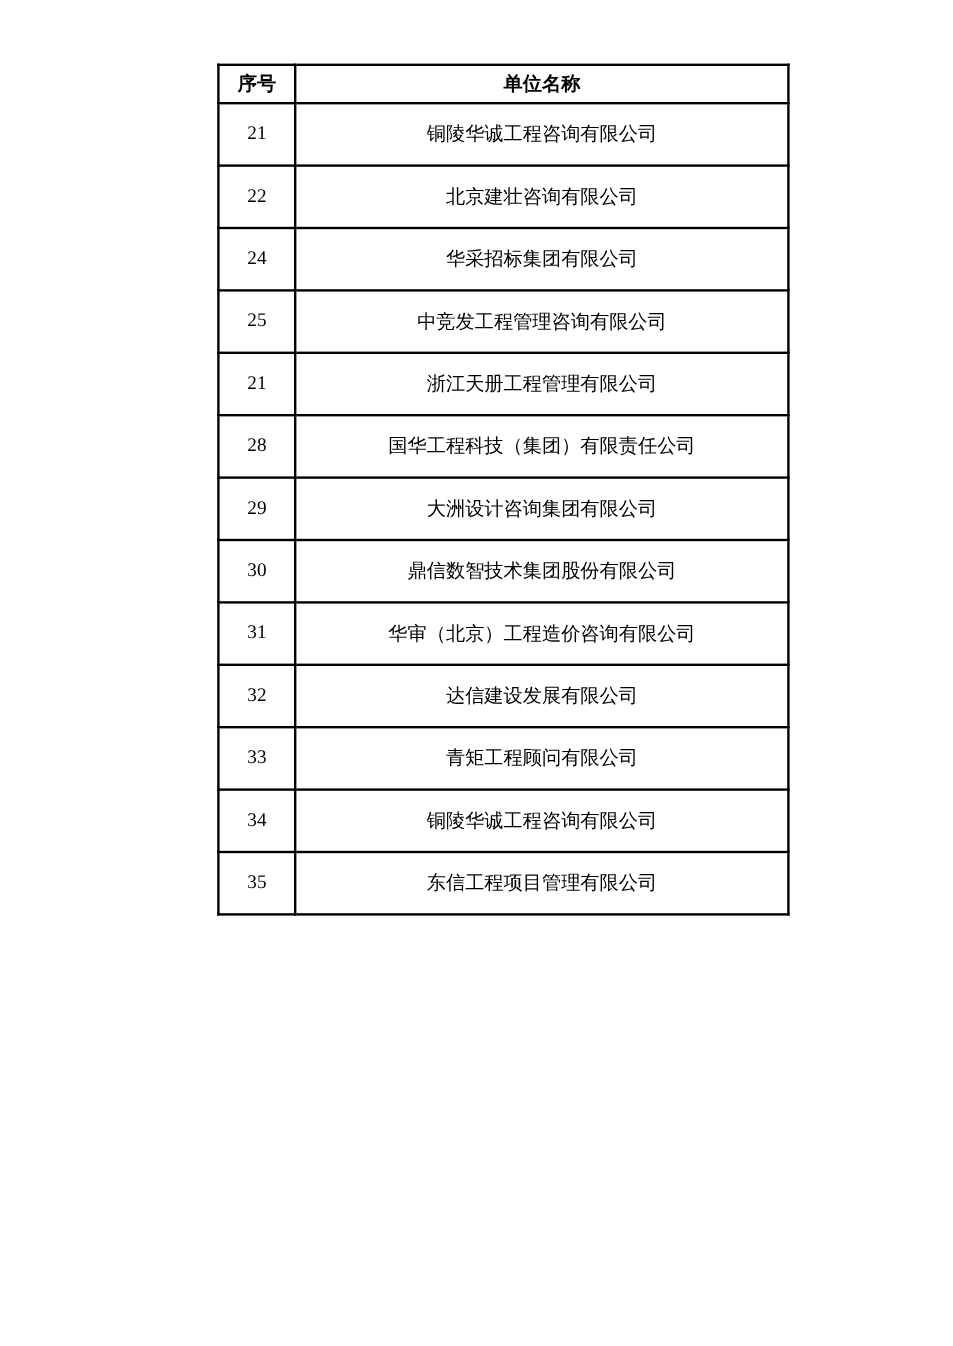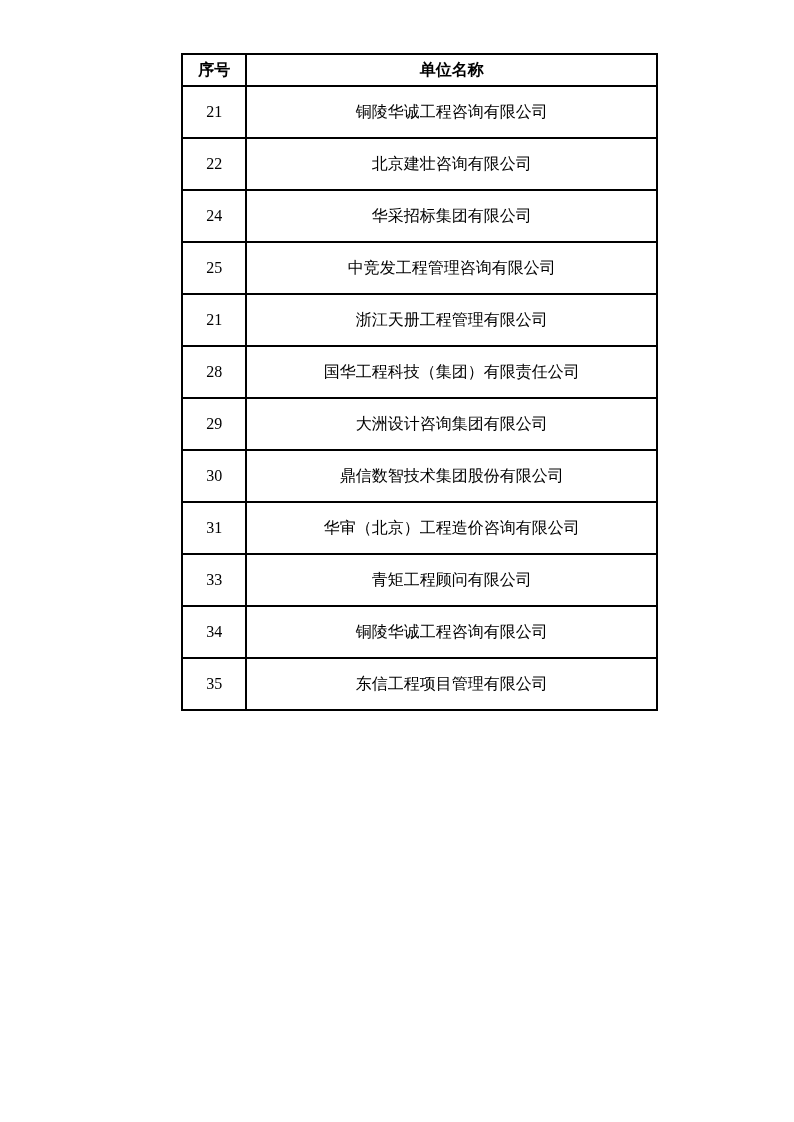--- a/index.html
+++ b/index.html
@@ -94,20 +94,24 @@
         </tr>
         <tr>
           <td class="cell-index">30</td>
           <td class="cell-name">鼎信数智技术集团股份有限公司</td>
         </tr>
         <tr>
           <td class="cell-index">31</td>
           <td class="cell-name">华审（北京）工程造价咨询有限公司</td>
         </tr>
         <tr>
+          <td class="cell-index">32</td>
+          <td class="cell-name">达信建设发展有限公司</td>
+        </tr>
+        <tr>
           <td class="cell-index">33</td>
           <td class="cell-name">青矩工程顾问有限公司</td>
         </tr>
         <tr>
           <td class="cell-index">34</td>
           <td class="cell-name">铜陵华诚工程咨询有限公司</td>
         </tr>
         <tr>
           <td class="cell-index">35</td>
           <td class="cell-name">东信工程项目管理有限公司</td>

